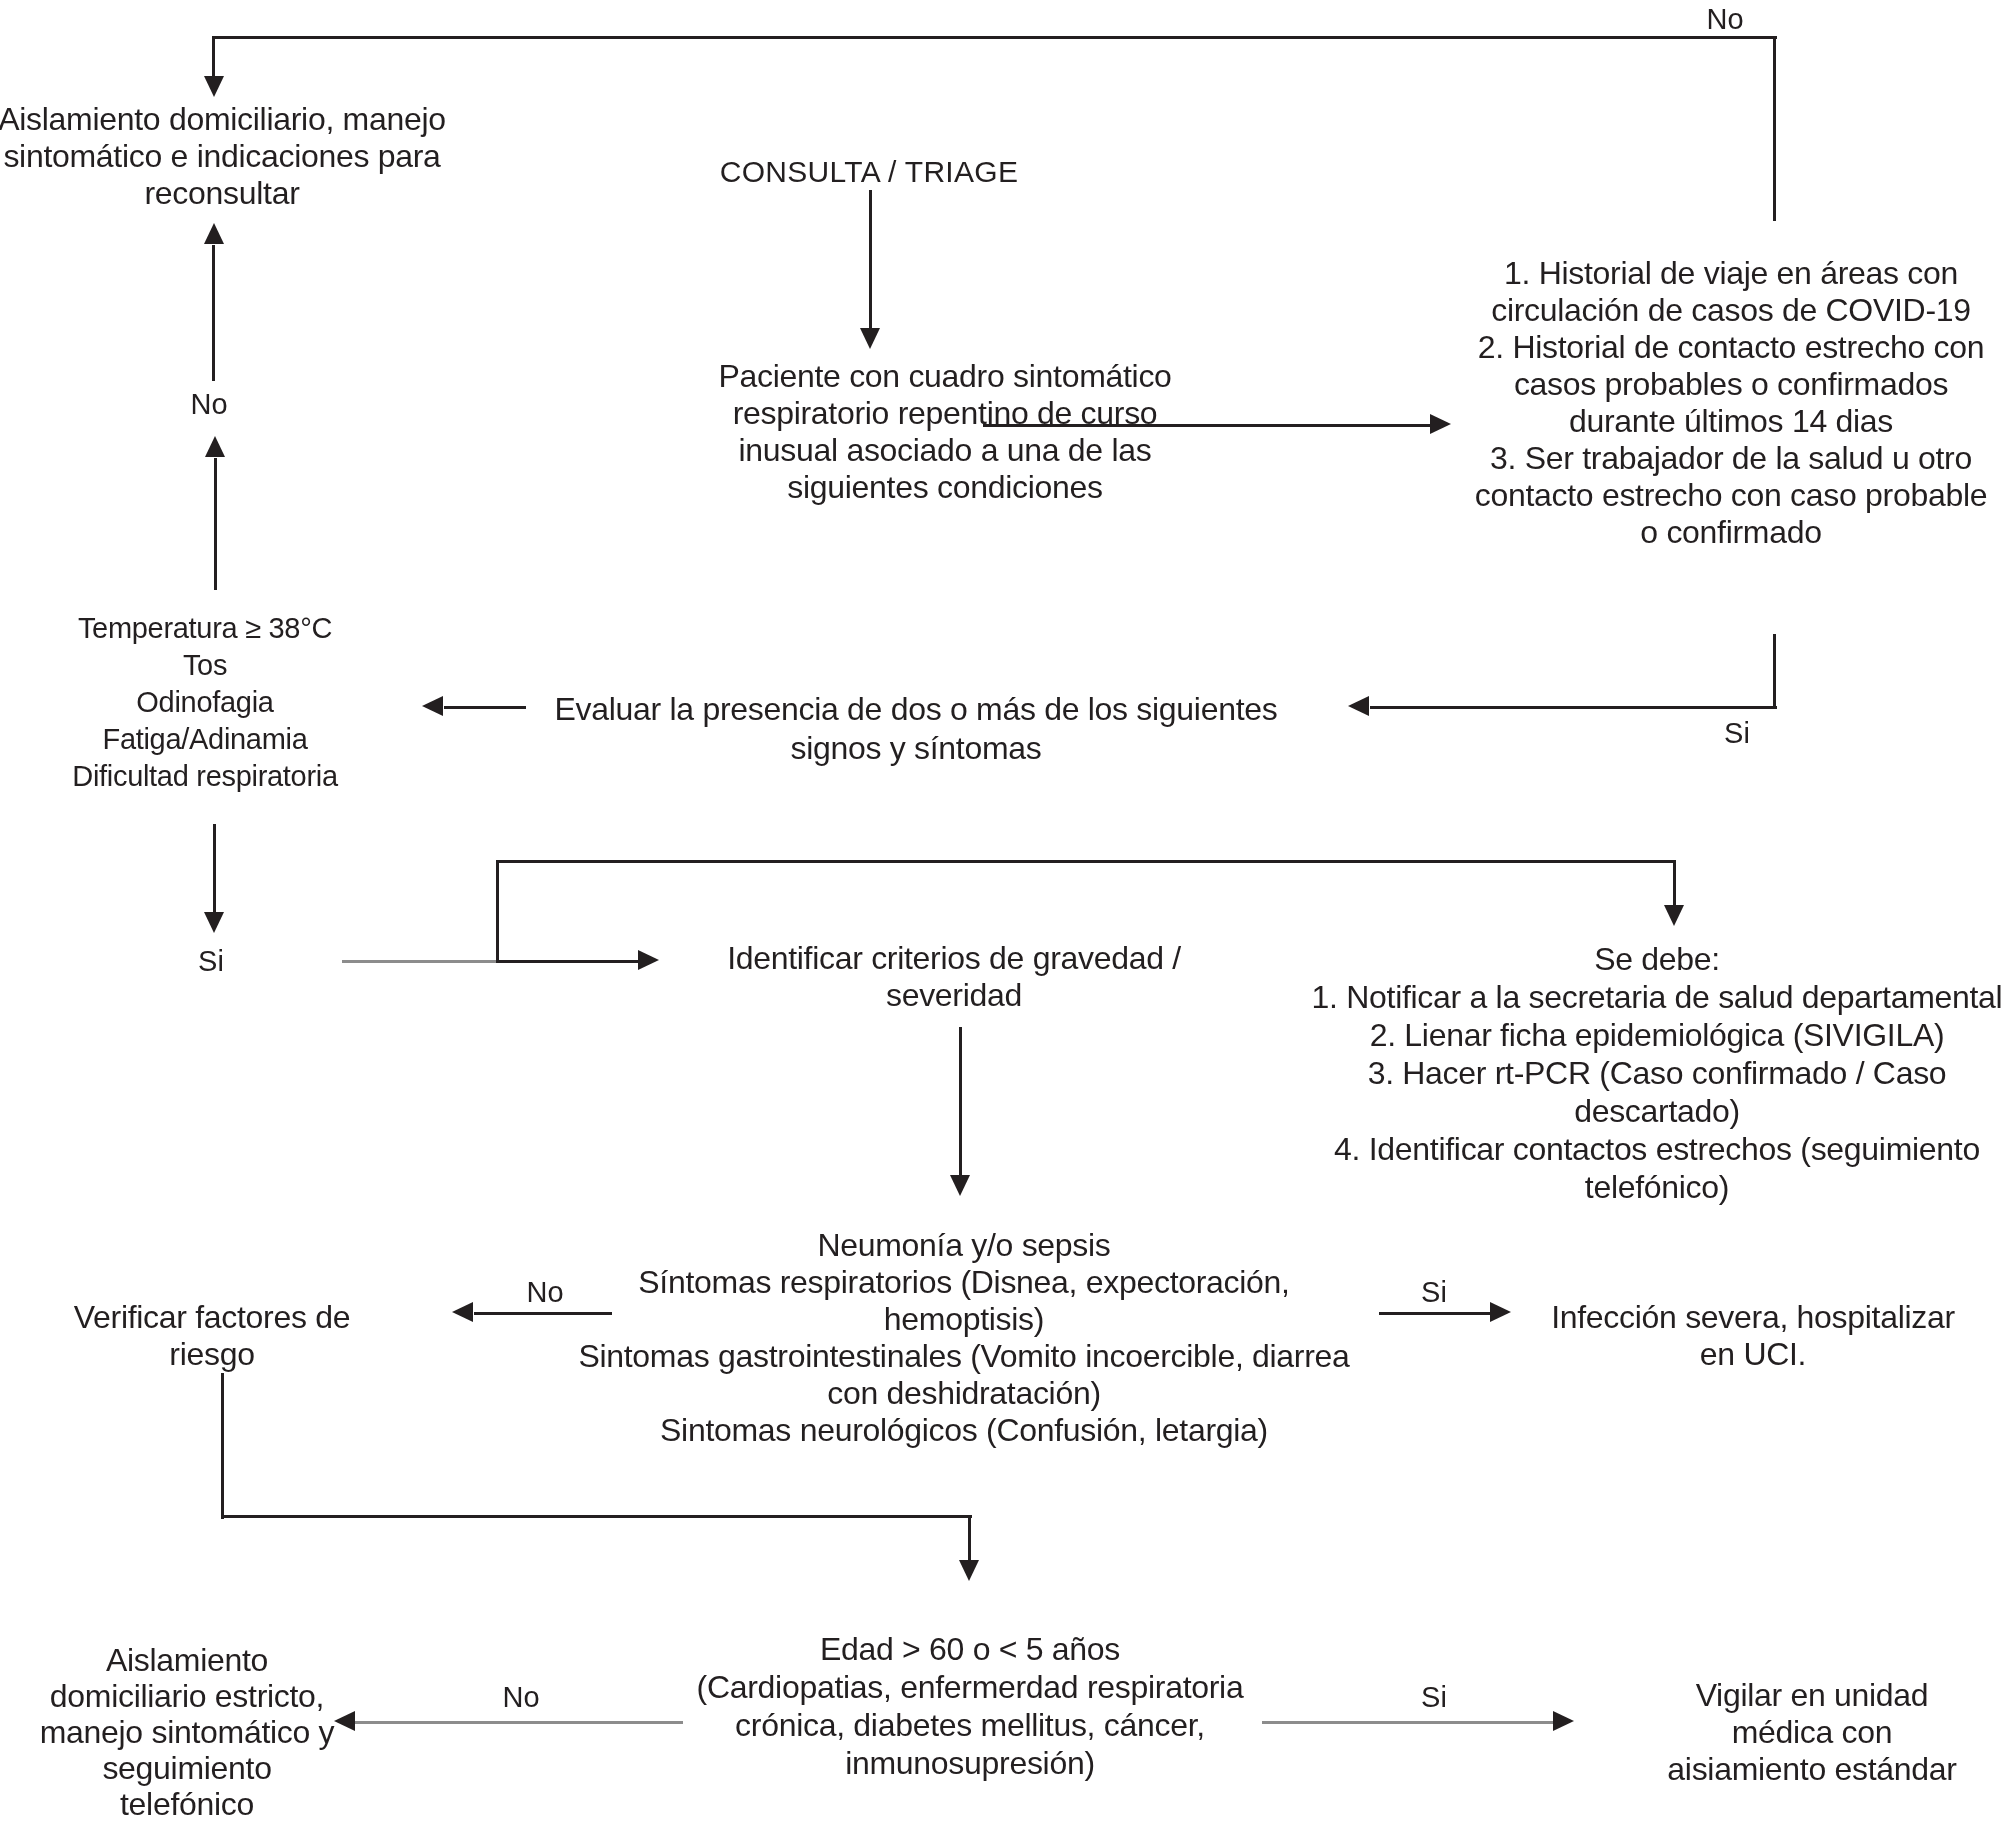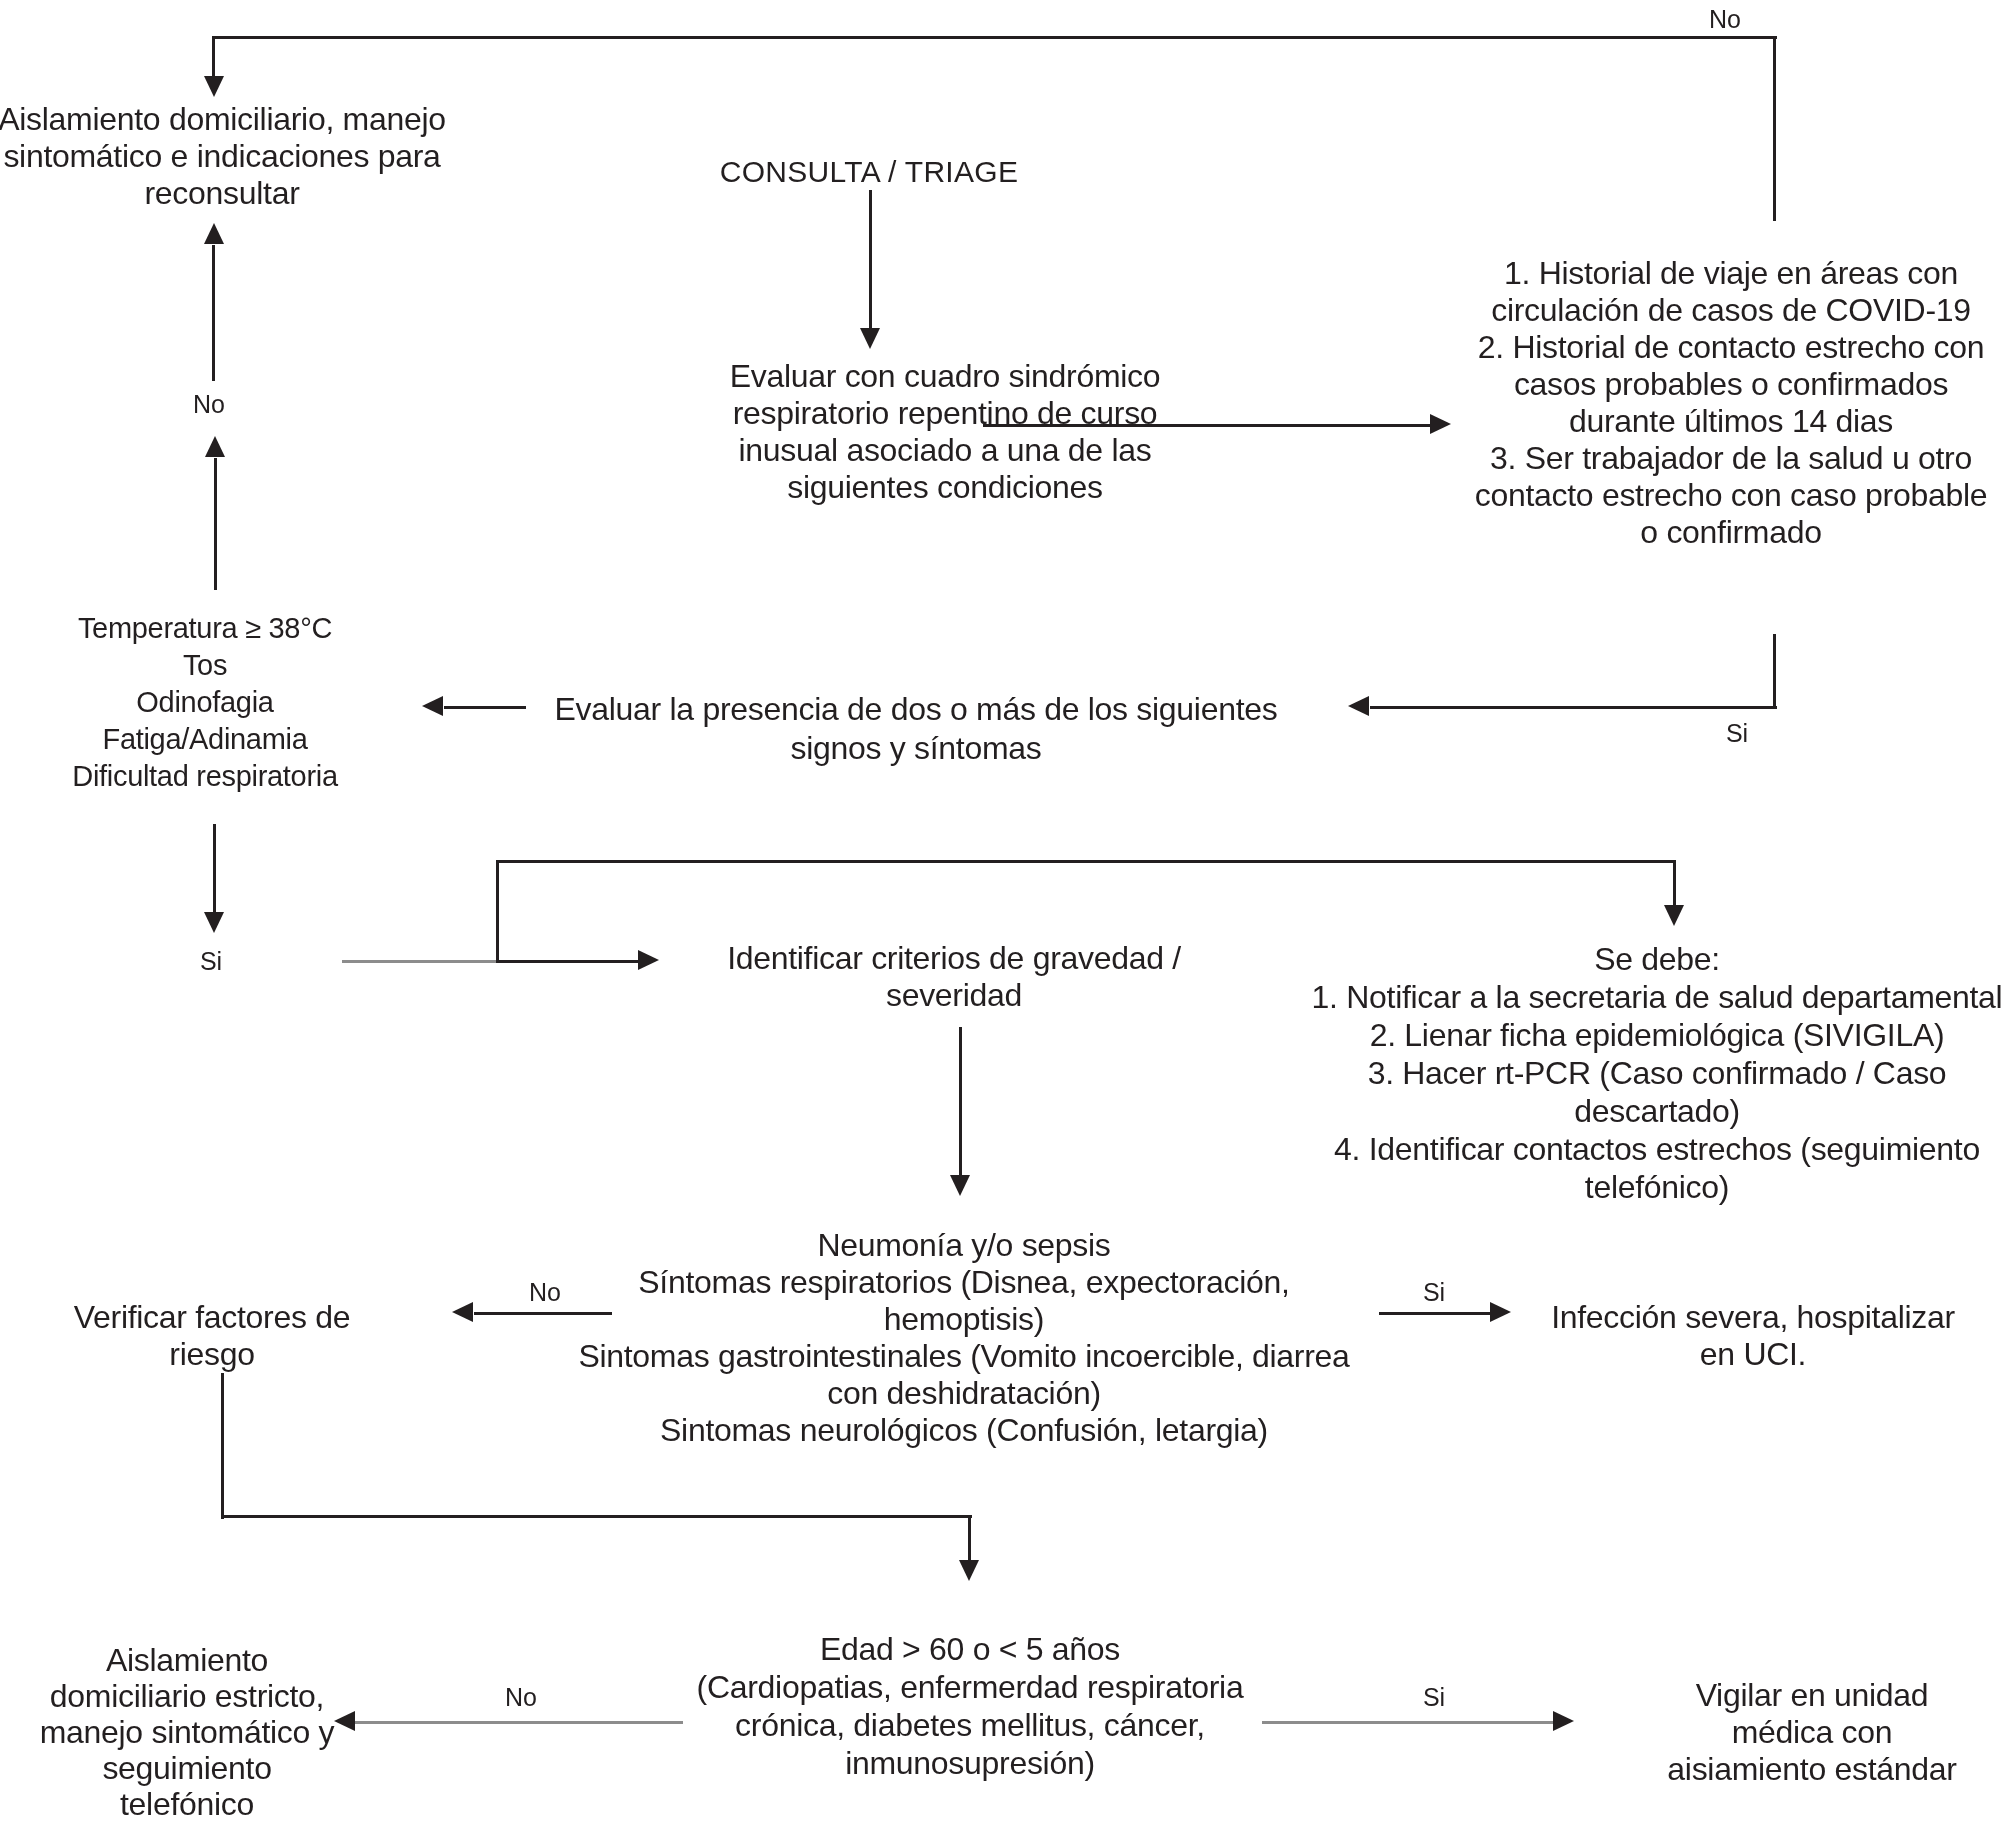--- a/index.html
+++ b/index.html
@@ -5,21 +5,21 @@
   :root { --ink:#231f20; --gray:#8c8c8c; --bg:#ffffff; }
   html,body { margin:0; padding:0; background:var(--bg); }
   .canvas {
     position:relative; width:2015px; height:1825px; background:var(--bg);
     font-family:"Liberation Sans","DejaVu Sans",sans-serif;
     color:var(--ink); overflow:hidden;
   }
   .node { position:absolute; transform:translateX(-50%); text-align:center; white-space:nowrap;
           font-size:32px; line-height:37px; letter-spacing:-0.3px; }
   .node .tline { display:block; }
-  .lbl { position:absolute; transform:translateX(-50%); font-size:25px; line-height:36px; white-space:nowrap; }
+  .lbl { position:absolute; transform:translateX(-50%); font-size:29px; line-height:36px; white-space:nowrap; }
   .title { font-size:30px; letter-spacing:0.3px; }
   .sym { font-size:29px; }
   .lh60 .tline { line-height:38px; }
   .lh56 .tline { line-height:36px; }
   .lh62 .tline { line-height:39px; }
   .hline { position:absolute; height:3.2px; background:var(--ink); }
   .vline { position:absolute; width:3.2px; background:var(--ink); }
   .grayline { background:var(--gray); }
   .ah { position:absolute; width:0; height:0; }
   .ah-down  { border-left:10.8px solid transparent; border-right:10.8px solid transparent; border-top:21.6px solid var(--ink); }
@@ -100,21 +100,21 @@
     <span class="tline">CONSULTA / TRIAGE</span>
   </div>
 
   <div class="node" style="left:222px;top:101px;">
     <span class="tline">Aislamiento domiciliario, manejo</span>
     <span class="tline">sintomático e indicaciones para</span>
     <span class="tline">reconsultar</span>
   </div>
 
   <div class="node" style="left:945px;top:358px;">
-    <span class="tline">Evaluar con cuadro sindrómico</span>
+    <span class="tline">Paciente con cuadro sintomático</span>
     <span class="tline">respiratorio repentino de curso</span>
     <span class="tline">inusual asociado a una de las</span>
     <span class="tline">siguientes condiciones</span>
   </div>
 
   <div class="node" style="left:1731px;top:255px;">
     <span class="tline">1. Historial de viaje en áreas con</span>
     <span class="tline">circulación de casos de COVID-19</span>
     <span class="tline">2. Historial de contacto estrecho con</span>
     <span class="tline">casos probables o confirmados</span>

